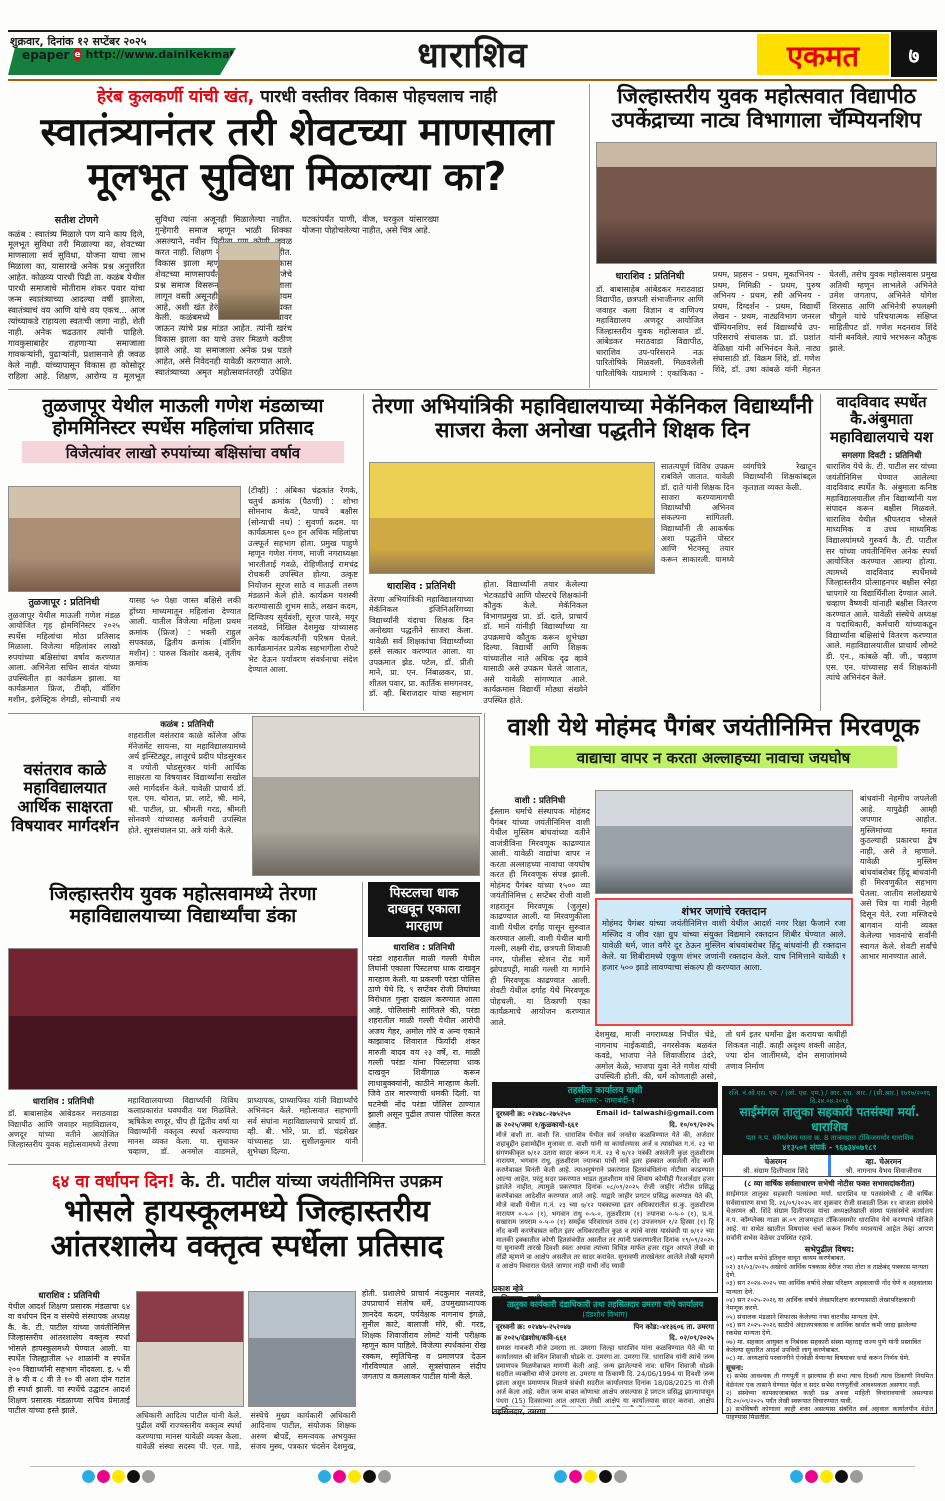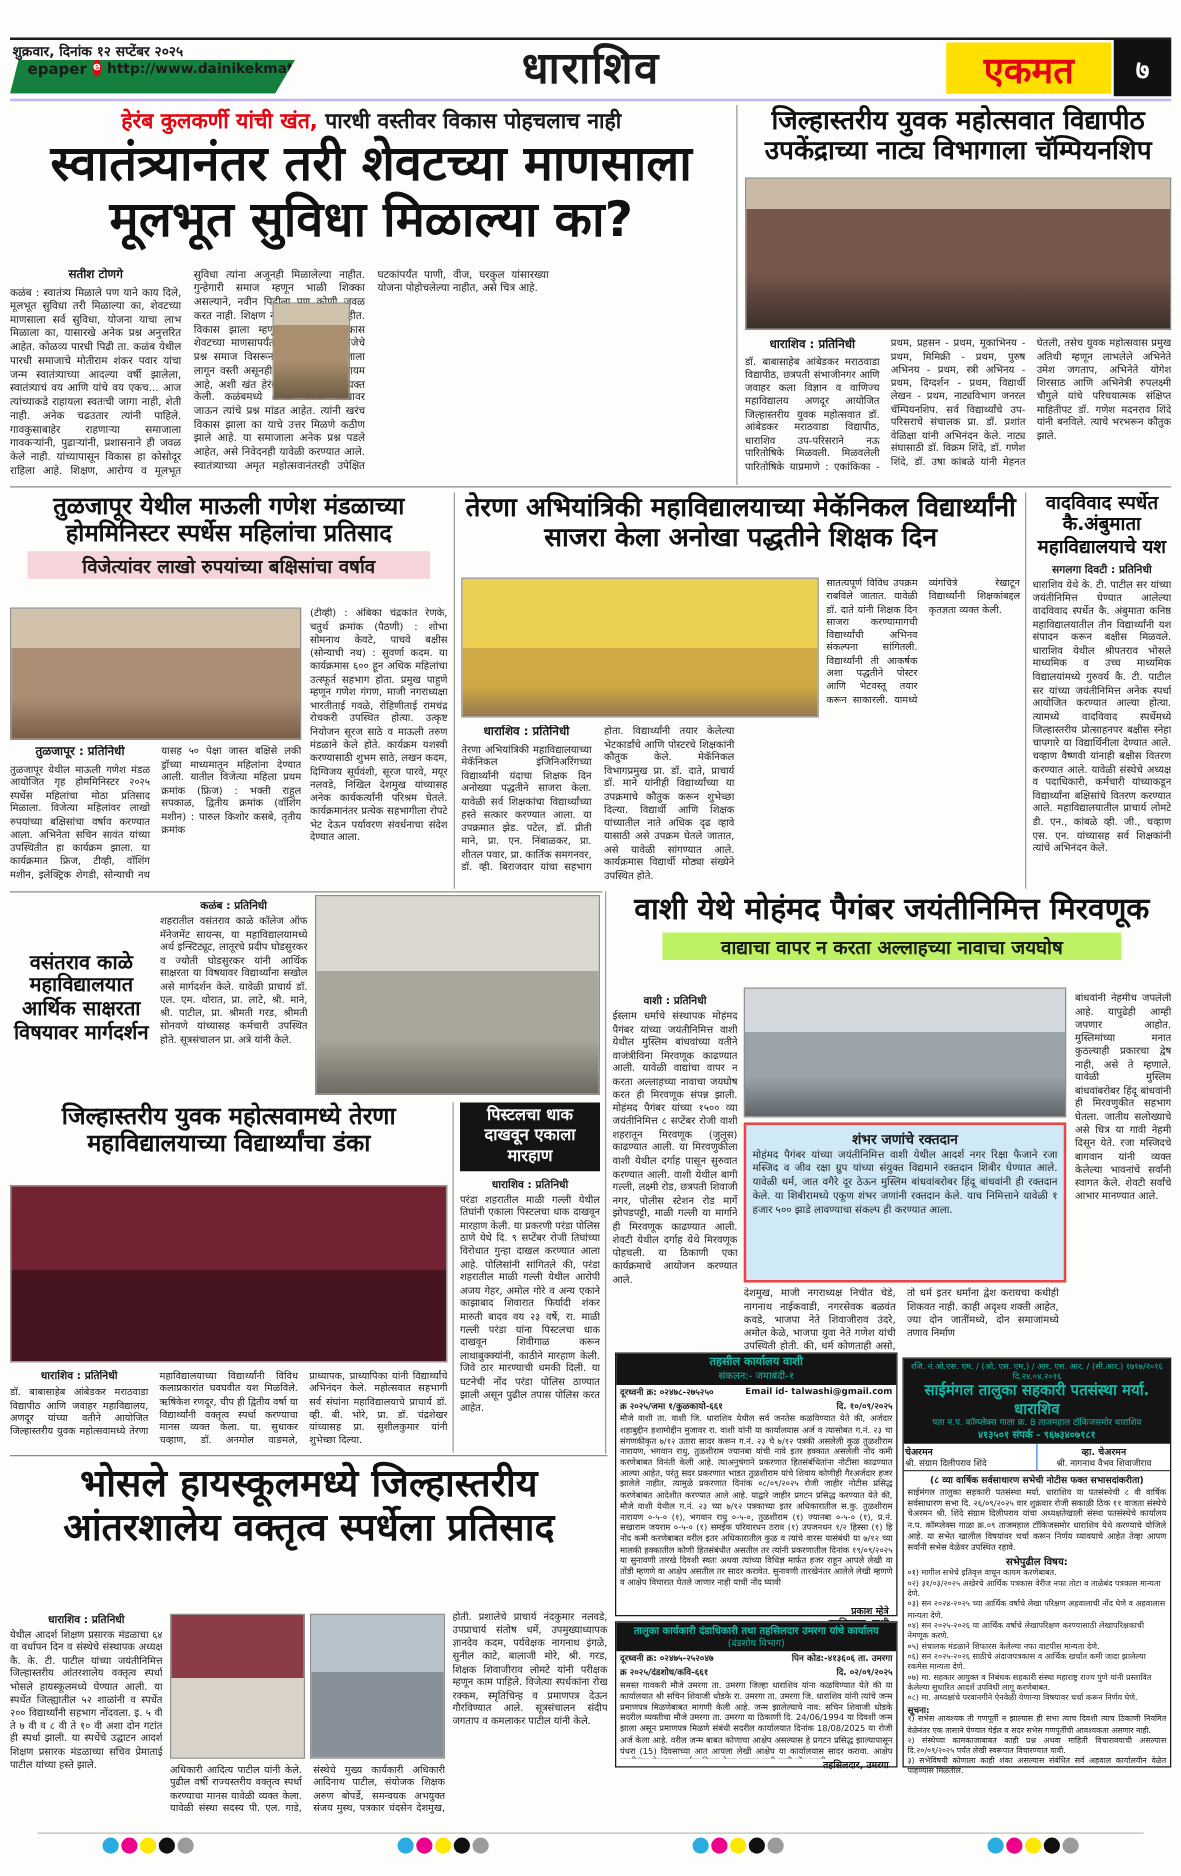--- a/index.html
+++ b/index.html
@@ -4,21 +4,21 @@
 <style>
   html,body{margin:0;padding:0;background:#e8e8e4;}
   .page{position:relative;width:945px;height:1501px;margin:0 auto;background:#fdfdfb;
         font-family:"DejaVu Sans","Liberation Sans",sans-serif;color:#1a1a1a;overflow:hidden;}
   .abs{position:absolute;}
   .jt{text-align:justify;}
   .hrule{position:absolute;height:0;border-top:1px solid #8a8a88;}
   .vrule{position:absolute;width:0;border-left:1px solid #9a9a98;}
   
   .header{position:absolute;left:8px;top:30px;width:929px;height:47px;
-          border-top:2px solid #1c1c1c;border-bottom:2px solid #c4b5fd;}
+          border-top:2px solid #1c1c1c;border-bottom:2px solid #a16207;}
   .dateline{position:absolute;left:2px;top:1px;font-size:11px;font-weight:bold;white-space:nowrap;}
   .epaper-bar{position:absolute;left:0;top:16px;width:228px;height:27px;background:#15803d;
               clip-path:polygon(3% 0,100% 0,93% 100%,0 100%);display:flex;gap:5px;padding-left:14px;box-sizing:border-box;}
   .epaper-label{font-size:12px;font-weight:bold;}
   .epaper-icon{width:13px;height:13px;border-radius:50%;background:#e20613;display:inline-block;
                color:#fff;font-size:9px;line-height:13px;text-align:center;font-weight:bold;}
   .epaper-url{font-size:11px;font-weight:bold;}
   .edition{position:absolute;left:50%;top:1px;transform:translateX(-50%);
            font-size:35px;font-weight:800;letter-spacing:1px;line-height:44px;white-space:nowrap;}
   .masthead{position:absolute;right:48px;top:2px;width:132px;height:41px;background:#ffdf00;
@@ -37,21 +37,21 @@
   .c4{column-count:4;column-gap:10px;}
   .photo{position:absolute;border:1px solid #8d8d8b;box-sizing:border-box;}
   .subhead-pink{background:#f6d5da;font-weight:bold;text-align:center;}
   .subhead-gray{background:#bef264;font-weight:bold;text-align:center;}
   .blackbox-head{background:#141414;color:#fff;font-weight:bold;text-align:center;}
   
   .notice{position:absolute;border:1.5px solid #1a1a1a;box-sizing:border-box;background:#fff;}
   .notice .nhead{background:#141414;color:#14b8a6;text-align:center;padding:2px 2px;line-height:1.25;}
   .notice .nrow{display:flex;justify-content:space-between;font-size:7px;font-weight:bold;padding:1px 3px;}
   .notice .nbody{font-size:6.7px;line-height:1.3;text-align:justify;padding:1px 3px;}
-  .notice .nsign{text-align:right;font-size:7.5px;font-weight:bold;padding-right:6px;line-height:1.3;}
+  .notice .nsign{text-align:left;font-size:7.5px;font-weight:bold;padding-right:6px;line-height:1.3;}
   
   .dots-row{position:absolute;left:0;top:1470px;width:945px;display:flex;justify-content:space-around;}
   .dots{display:flex;gap:2px;}
   .dot{width:13px;height:13px;border-radius:50%;display:inline-block;}
   .dot.c{background:#2aabe2;} .dot.m{background:#ec008c;} .dot.y{background:#ffe800;}
   .dot.k{background:#101010;} .dot.g{background:#9b9b99;}
   .boxed{border:2px solid #ef4444;box-sizing:border-box;}
 </style>
 </head>
 <body>
@@ -200,20 +200,24 @@
     <div class="blackbox-head" style="font-size:13px;padding:3px 2px;line-height:1.25;">पिस्टलचा धाक दाखवून एकाला मारहाण</div>
     <div class="byline" style="margin-top:4px;font-size:8.5px;">धाराशिव : प्रतिनिधी</div>
     <div class="body-t" style="height:210px;font-size:7.9px;">
       <span>परंडा शहरातील माळी गल्ली येथील तिघांनी एकाला पिस्टलचा धाक दाखवून मारहाण केली. या प्रकरणी परंडा पोलिस ठाणे येथे दि. ९ सप्टेंबर रोजी तिघांच्या विरोधात गुन्हा दाखल करण्यात आला आहे. पोलिसांनी सांगितले की, परंडा शहरातील माळी गल्ली येथील आरोपी अजय गेहर, अमोल गोरे व अन्य एकाने काझाबाद शिवारात फिर्यादी शंकर मारुती बादव वय २३ वर्षे, रा. माळी गल्ली परंडा यांना पिस्टलचा धाक दाखवून शिवीगाळ करून लाथाबुक्क्यांनी, काठीने मारहाण केली. जिवे ठार मारण्याची धमकी दिली. या घटनेची नोंद परंडा पोलिस ठाण्यात झाली असून पुढील तपास पोलिस करत आहेत.</span>
     </div>
   </div>
 
   <div class="hrule" style="left:8px;top:1164px;width:478px;"></div>
 
   <div class="abs" style="left:8px;top:1169px;width:478px;height:290px;">
+    <div class="kicker" style="font-size:17px;">
+      <span class="red">६४ वा वर्धापन दिन!</span>
+      <span>के. टी. पाटील यांच्या जयंतीनिमित्त उपक्रम</span>
+    </div>
     <div class="headline" style="font-size:30px;margin-top:2px;">भोसले हायस्कूलमध्ये जिल्हास्तरीय आंतरशालेय वक्तृत्व स्पर्धेला प्रतिसाद</div>
     <div class="abs" style="left:0;top:120px;width:478px;height:170px;">
       <div class="abs" style="left:0;top:0;width:122px;height:170px;">
         <div class="byline" style="font-size:8.5px;">धाराशिव : प्रतिनिधी</div>
         <div class="body-t" style="height:156px;font-size:7.9px;">
           <span>येथील आदर्श शिक्षण प्रसारक मंडळाचा ६४ वा वर्धापन दिन व संस्थेचे संस्थापक अध्यक्ष कै. के. टी. पाटील यांच्या जयंतीनिमित्त जिल्हास्तरीय आंतरशालेय वक्तृत्व स्पर्धा भोसले हायस्कूलमध्ये घेण्यात आली. या स्पर्धेत जिल्ह्यातील ५२ शाळांनी व स्पर्धेत २०० विद्यार्थ्यांनी सहभाग नोंदवला. इ. ५ वी ते ७ वी व ८ वी ते १० वी अशा दोन गटांत ही स्पर्धा झाली. या स्पर्धेचे उद्घाटन आदर्श शिक्षण प्रसारक मंडळाच्या सचिव प्रेमाताई पाटील यांच्या हस्ते झाले.</span>
         </div>
       </div>
       <div class="photo" style="left:128px;top:2px;width:108px;height:116px;background:linear-gradient(180deg,#8c3c46 0 44%,#d9d2c8 44% 100%);"></div>
       <div class="photo" style="left:240px;top:2px;width:108px;height:116px;background:linear-gradient(180deg,#b7c2ca 0 40%,#879099 40% 100%);"></div>
@@ -264,21 +268,21 @@
   </div>
 
   <div class="notice" style="left:722px;top:1086px;width:215px;height:328px;">
     <div class="nhead">
       <div style="font-size:6.6px;">रजि. नं.ओ.एस. एम. / (ओ. एस. एम.) / आर. एस. आर. / (सी.आर.) १७१७/२०१६ दि.२४.०४.२०१६</div>
       <div style="font-size:12px;font-weight:bold;line-height:1.2;">साईमंगल तालुका सहकारी पतसंस्था मर्या. धाराशिव</div>
       <div style="font-size:7px;">पता न.प. कॉम्प्लेक्स गाला क्र. 8 ताजमहाल टॉकिजसमोर धाराशिव</div>
       <div style="font-size:8px;font-weight:bold;">४१३५०१ संपर्क - ९६७३४०७१८१</div>
     </div>
     <div style="display:flex;border-bottom:1px solid #444;">
-      <div style="flex:1;text-align:left;border-right:1px solid #3b82f6;padding:1px;">
+      <div style="flex:1;text-align:center;border-right:3px solid #3b82f6;padding:1px;">
         <div style="font-size:7.5px;font-weight:bold;">चेअरमन</div>
         <div style="font-size:7px;">श्री. संग्राम दिलीपराव शिंदे</div>
       </div>
       <div style="flex:1;text-align:center;padding:1px;">
         <div style="font-size:7.5px;font-weight:bold;">व्हा. चेअरमन</div>
         <div style="font-size:7px;">श्री. नागनाथ वैभव शिवाजीराव</div>
       </div>
     </div>
     <div style="font-size:7.3px;font-weight:bold;text-align:center;padding:1px 2px;">(८ व्या वार्षिक सर्वसाधारण सभेची नोटीस फक्त सभासदांकरीता)</div>
     <div class="nbody">साईमंगल तालुका सहकारी पतसंस्था मर्या. धाराशिव या पतसंस्थेची ८ वी वार्षिक सर्वसाधारण सभा दि. २६/०९/२०२५ वार शुक्रवार रोजी सकाळी ठिक ११ वाजता संस्थेचे चेअरमन श्री. शिंदे संग्राम दिलीपराव यांचा अध्यक्षतेखाली संस्था पतसंस्थेचे कार्यालय न.प. कॉम्प्लेक्स गाळा क्र.०९ ताजमहाल टॉकिजसमोर धाराशिव येथे करण्याचे योजिले आहे. या सभेत खालील विषयांवर चर्चा करून निर्णय घ्यावयाचे आहेत तेव्हा आपण सर्वांनी सभेस वेळेवर उपस्थित रहावे.</div>

